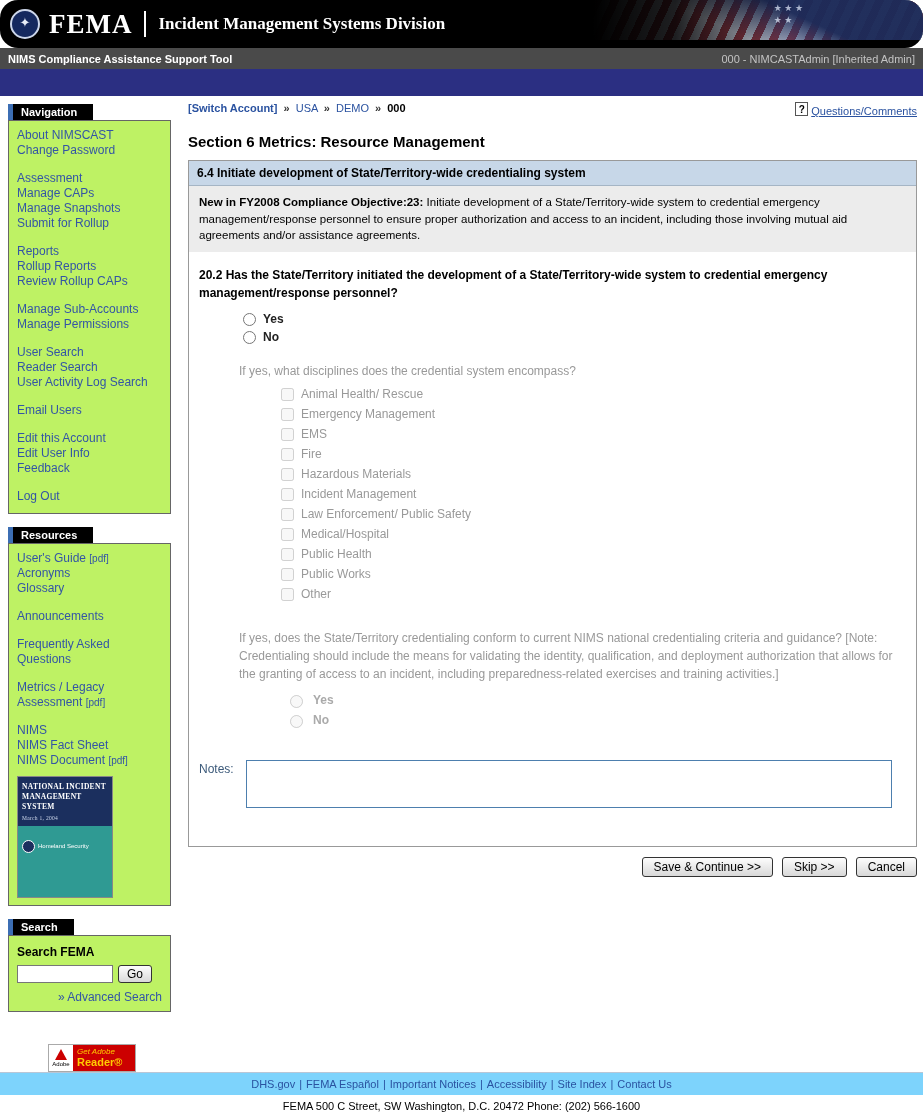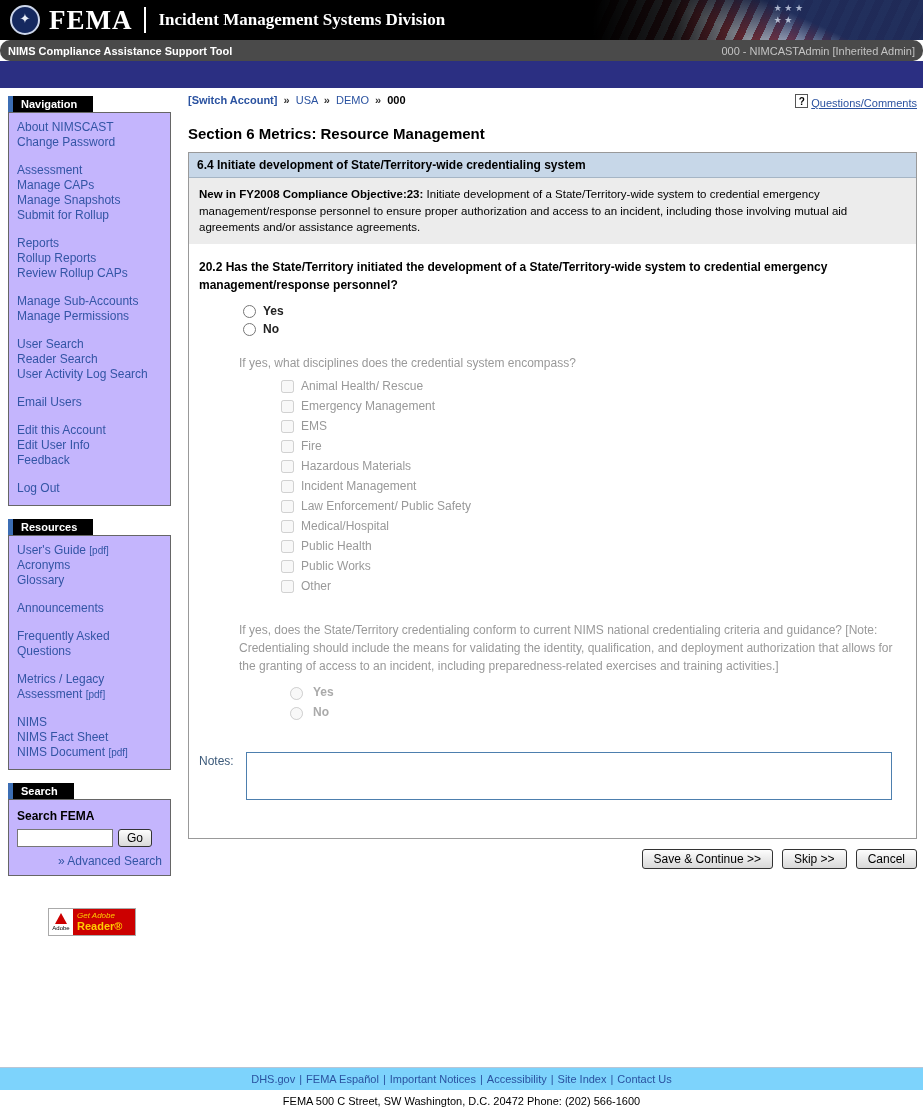--- a/index.html
+++ b/index.html
@@ -3,55 +3,55 @@
 <meta charset="utf-8">
 <style>
   * { box-sizing: border-box; }
   html, body { margin: 0; padding: 0; background: #fff; }
   body { width: 923px; font-family: "Liberation Sans", sans-serif; color: #000; }
   a { cursor: pointer; }
 
   .page { min-height: 1115px; display: flex; flex-direction: column; }
 
   
-  .topbar { height: 40px; background: #000; display: flex; align-items: center; position: relative; overflow: hidden; }
+  .topbar { height: 48px; background: #000; display: flex; align-items: center; position: relative; overflow: hidden; border-radius: 18px; }
   .flag { position: absolute; right: 0; top: 0; width: 330px; height: 40px;
     background:
       linear-gradient(to right, #000 0%, rgba(0,0,0,0.85) 25%, rgba(0,0,0,0) 60%),
       linear-gradient(205deg, rgba(28,42,88,0.97) 38%, rgba(28,42,88,0) 62%),
       repeating-linear-gradient(115deg, #8d3a47 0 8px, #c9cfdd 8px 16px);
   }
   .flag::after { content: "★ ★ ★\A★ ★"; white-space: pre; position: absolute; right: 120px; top: 2px;
     color: rgba(220,228,245,0.75); font-size: 9px; line-height: 12px; }
   .seal { width: 30px; height: 30px; margin-left: 10px; border-radius: 50%; background: #15295f;
     border: 2px solid #ccd6ea; position: relative; z-index: 2; flex-shrink: 0; }
   .seal::after { content: "✦"; position: absolute; left: 0; right: 0; top: 4px; text-align: center;
     color: #e8edf7; font-size: 13px; }
   .brand { color: #fff; font-family: "Liberation Serif", serif; font-weight: bold; font-size: 27px;
     letter-spacing: 1px; margin-left: 9px; z-index: 2; }
   .brand-divider { width: 2px; height: 26px; background: #fff; margin: 0 12px; z-index: 2; }
   .division { color: #fff; font-family: "Liberation Serif", serif; font-weight: bold; font-size: 17px; z-index: 2; }
 
   
-  .appbar { height: 21px; background: #4a4a4a; display: flex; align-items: center; justify-content: space-between; padding: 0 8px; border-radius: 10px; }
+  .appbar { height: 21px; background: #4a4a4a; display: flex; align-items: center; justify-content: space-between; padding: 0 8px; }
   .appbar-title { color: #fff; font-size: 11px; font-weight: bold; }
   .appbar-user { color: #c3c3c3; font-size: 11px; }
 
   
   .navybar { height: 27px; background: #2b2f82; }
 
   
   .content { flex: 1; display: flex; align-items: flex-start; padding-top: 6px; }
 
   
   .sidebar { width: 163px; margin-left: 8px; flex-shrink: 0; }
   .side-section { margin-bottom: 11px; }
   .side-tab { display: inline-block; background: #000; color: #fff; font-size: 11px; font-weight: bold;
     padding: 2px 16px 2px 8px; border-left: 5px solid #3c6eb4; }
-  .side-box { border: 1px solid #666; background: #c4b5fd; padding: 7px 8px; }
+  .side-box { border: 1px solid #666; background: #bef264; padding: 7px 8px; }
   .nav-group { margin-bottom: 13px; }
   .nav-group.last { margin-bottom: 2px; }
   .nav-link { display: block; color: #3355a5; font-size: 12px; line-height: 15px; text-decoration: none; }
   .pdf-suffix { font-size: 10px; }
 
   .nims-cover { width: 96px; height: 122px; margin-top: 8px; border: 1px solid #888;
     display: flex; flex-direction: column; cursor: pointer; }
   .nims-top { background: #1b2f5e; color: #fff; font-size: 7.5px; font-weight: bold; padding: 5px 4px 3px;
     line-height: 1.35; font-family: "Liberation Serif", serif; letter-spacing: 0.3px; }
   .nims-date { font-size: 5.5px; font-weight: normal; margin-top: 3px; color: #ccd6ea; }
@@ -204,20 +204,32 @@
             <a href="#" class="nav-link">Frequently Asked Questions</a>
           </div>
           <div class="nav-group">
             <a href="#" class="nav-link"><span>Metrics / Legacy Assessment</span> <span class="pdf-suffix">[pdf]</span></a>
           </div>
           <div class="nav-group last">
             <a href="#" class="nav-link">NIMS</a>
             <a href="#" class="nav-link">NIMS Fact Sheet</a>
             <a href="#" class="nav-link"><span>NIMS Document</span> <span class="pdf-suffix">[pdf]</span></a>
           </div>
+          <div class="nims-cover">
+            <div class="nims-top">
+              <div>NATIONAL INCIDENT MANAGEMENT SYSTEM</div>
+              <div class="nims-date">March 1, 2004</div>
+            </div>
+            <div class="nims-body">
+              <div class="hs-row">
+                <span class="hs-seal"></span>
+                <span class="hs-text">Homeland Security</span>
+              </div>
+            </div>
+          </div>
         </div>
       </div>
 
       <div class="side-section">
         <div class="side-tab">Search</div>
         <div class="side-box">
           <div class="search-label">Search FEMA</div>
           <div class="search-row">
             <input type="text" class="search-input" style="">
             <button type="button" class="go-btn">Go</button>

